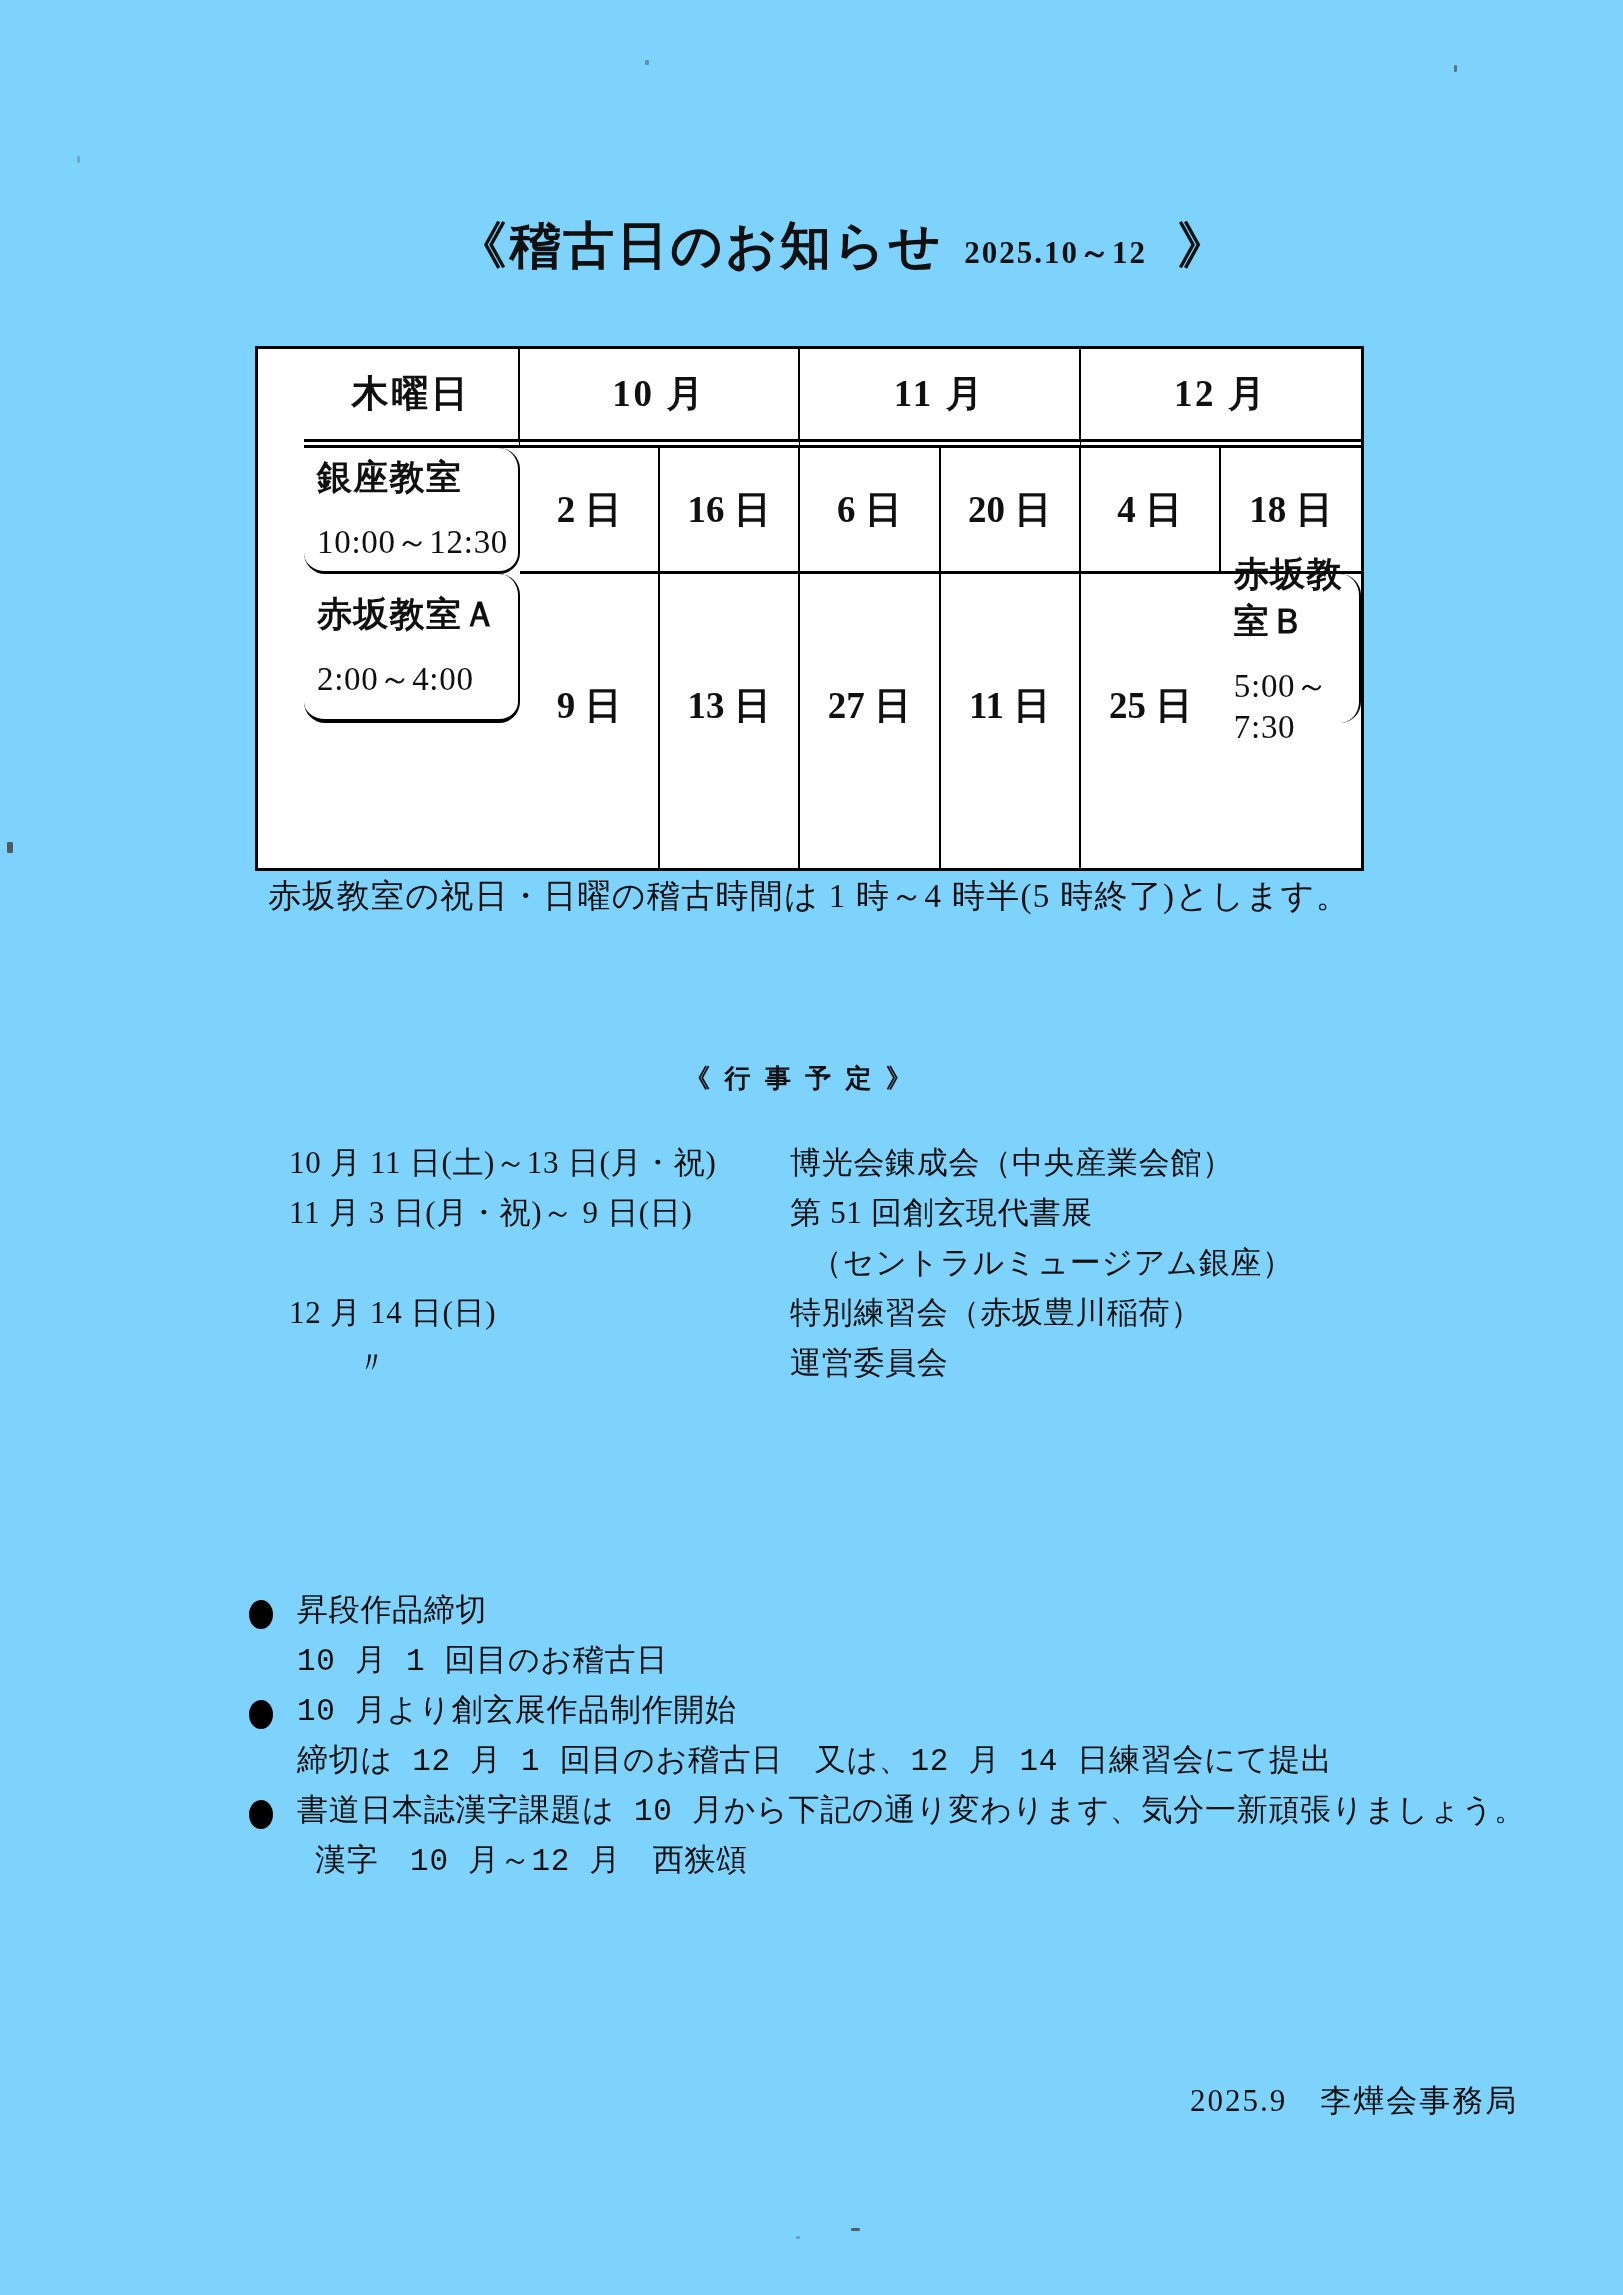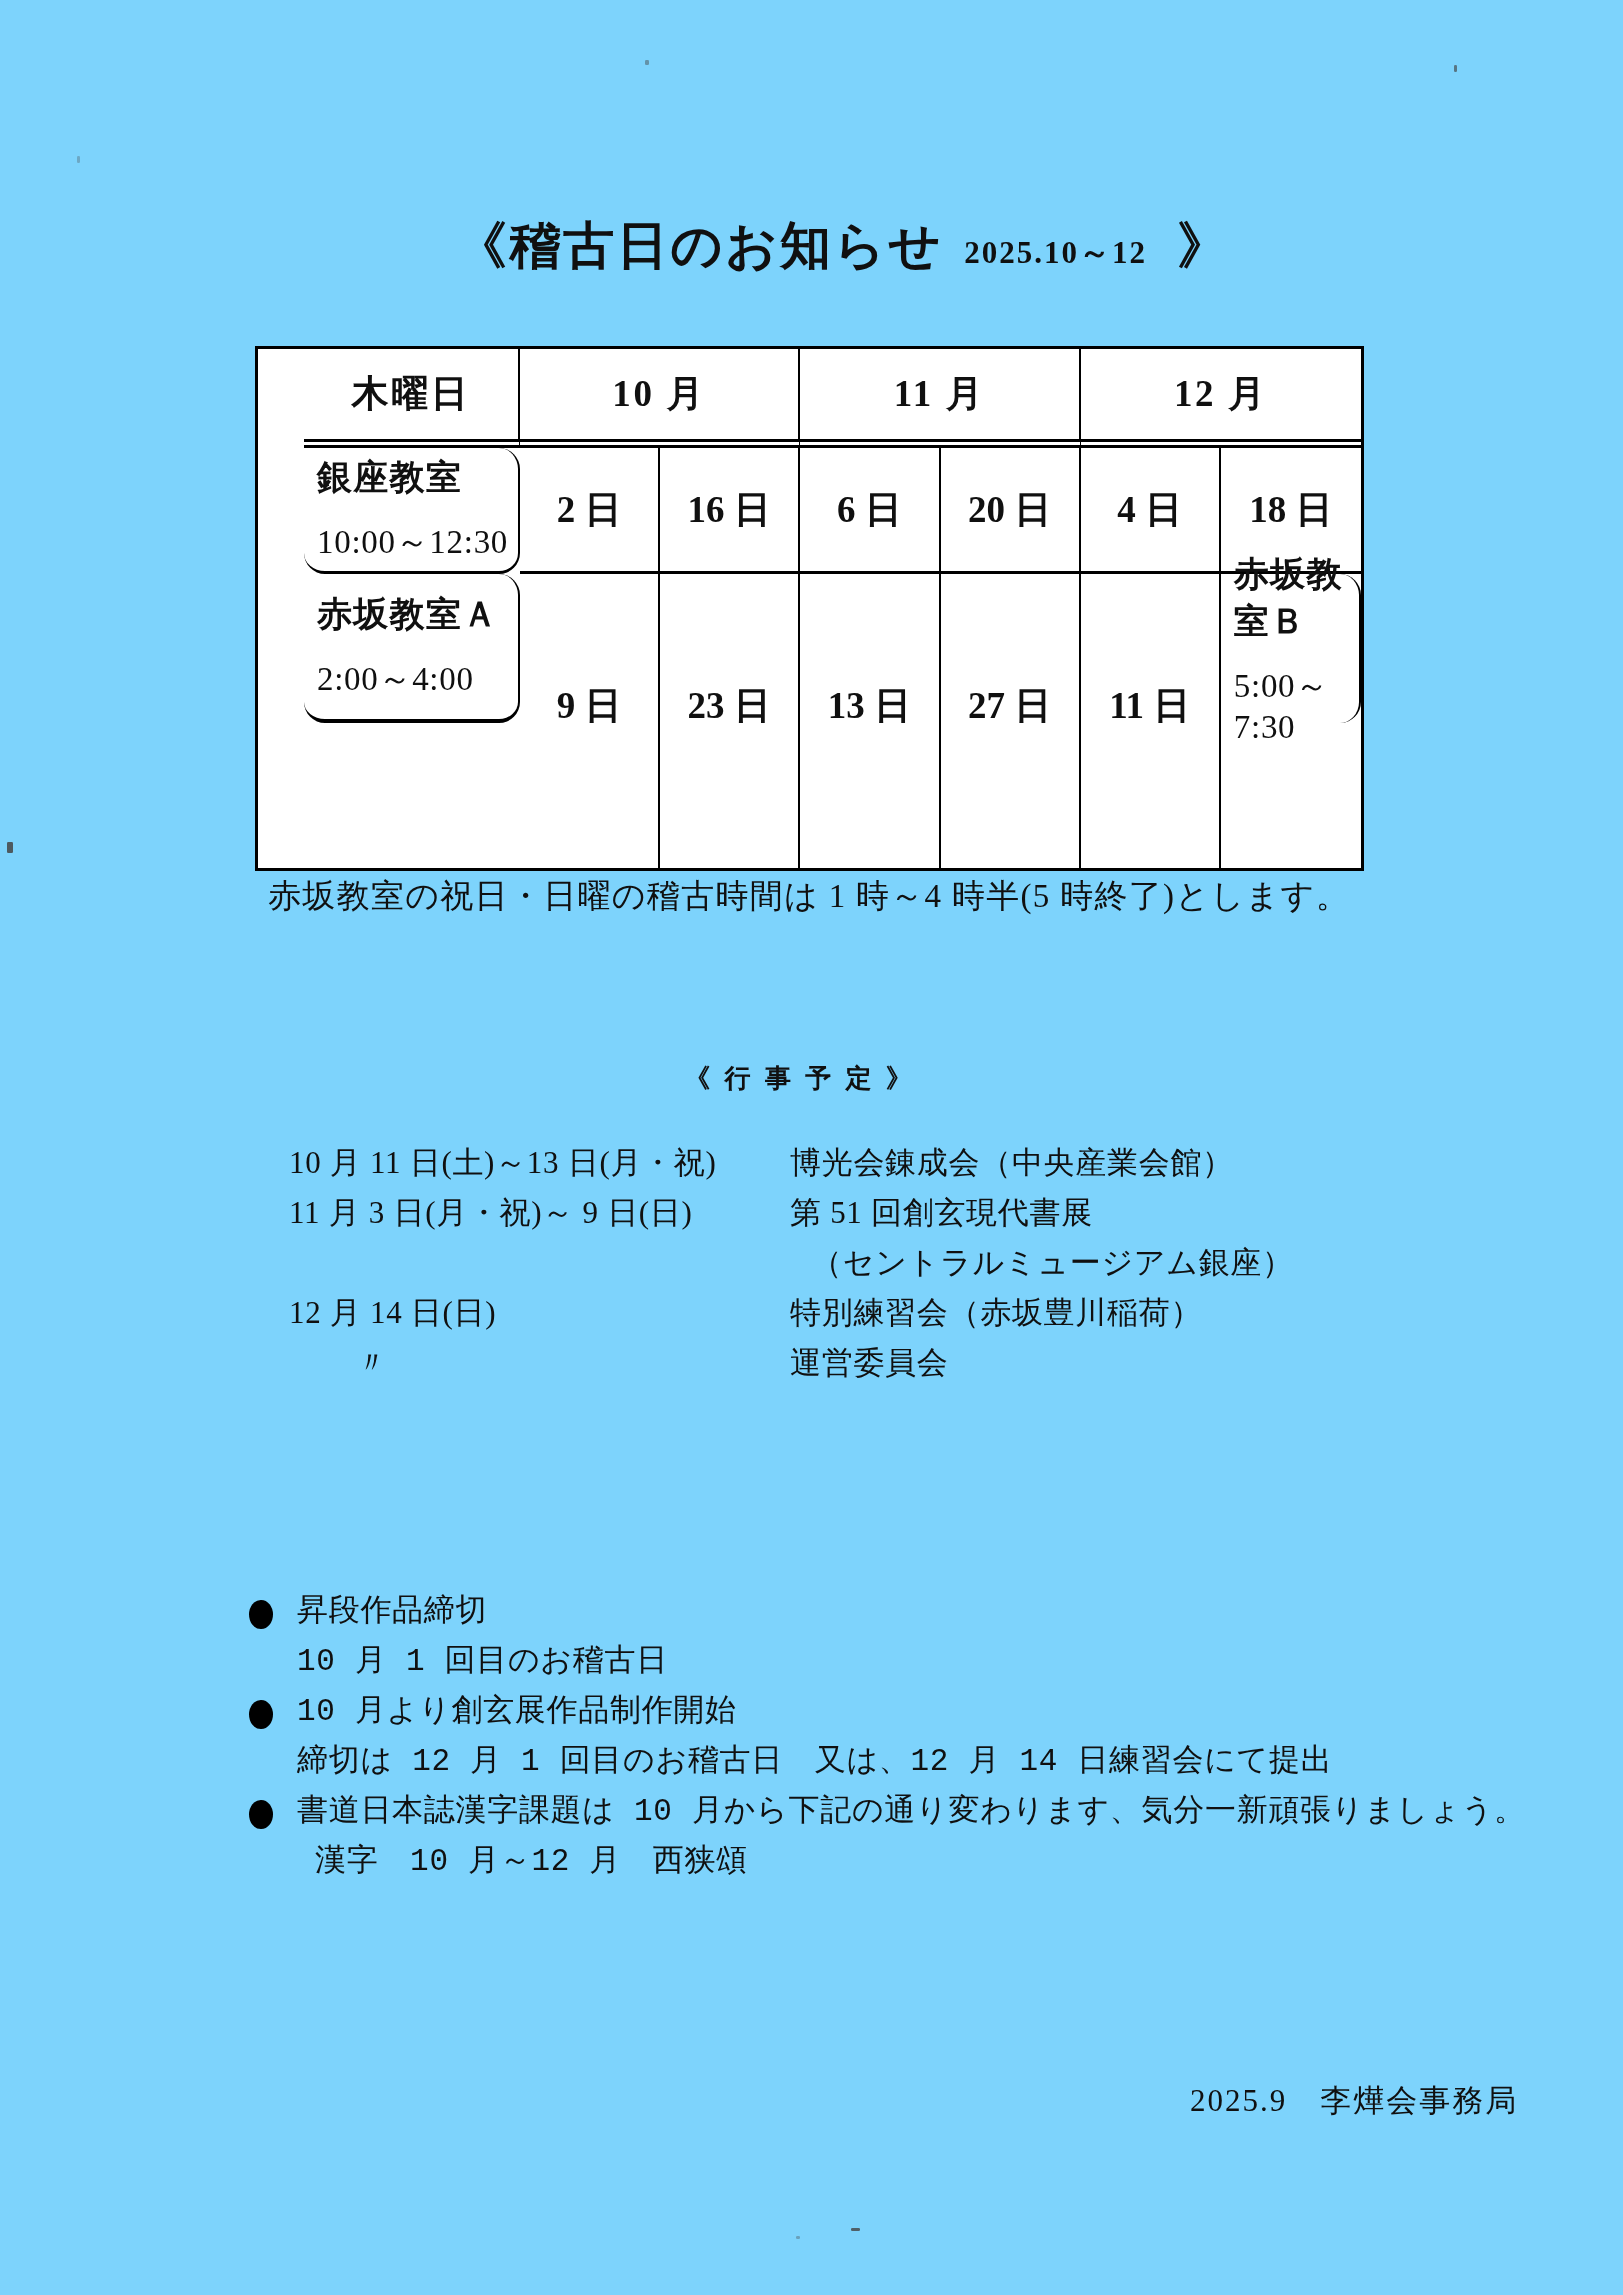--- a/index.html
+++ b/index.html
@@ -95,24 +95,24 @@
     <div class="cell date">6 日</div>
     <div class="cell date">20 日</div>
     <div class="cell date">4 日</div>
     <div class="cell date last">18 日</div>
 
     <div class="cell labelcell labelA">
       <div class="lname">赤坂教室Ａ</div>
       <div class="ltime">2:00～4:00</div>
     </div>
     <div class="cell merged">9 日</div>
-    <div class="cell merged">23 日</div>
     <div class="cell merged">13 日</div>
     <div class="cell merged">27 日</div>
     <div class="cell merged">11 日</div>
+    <div class="cell merged last">25 日</div>
 
     <div class="cell labelcell labelB">
       <div class="lname">赤坂教室Ｂ</div>
       <div class="ltime">5:00～7:30</div>
     </div>
   </div>
 
   <div class="abs note">赤坂教室の祝日・日曜の稽古時間は 1 時～4 時半(5 時終了)とします。</div>
 
   <div class="abs ev-head">《 行 事 予 定 》</div>

